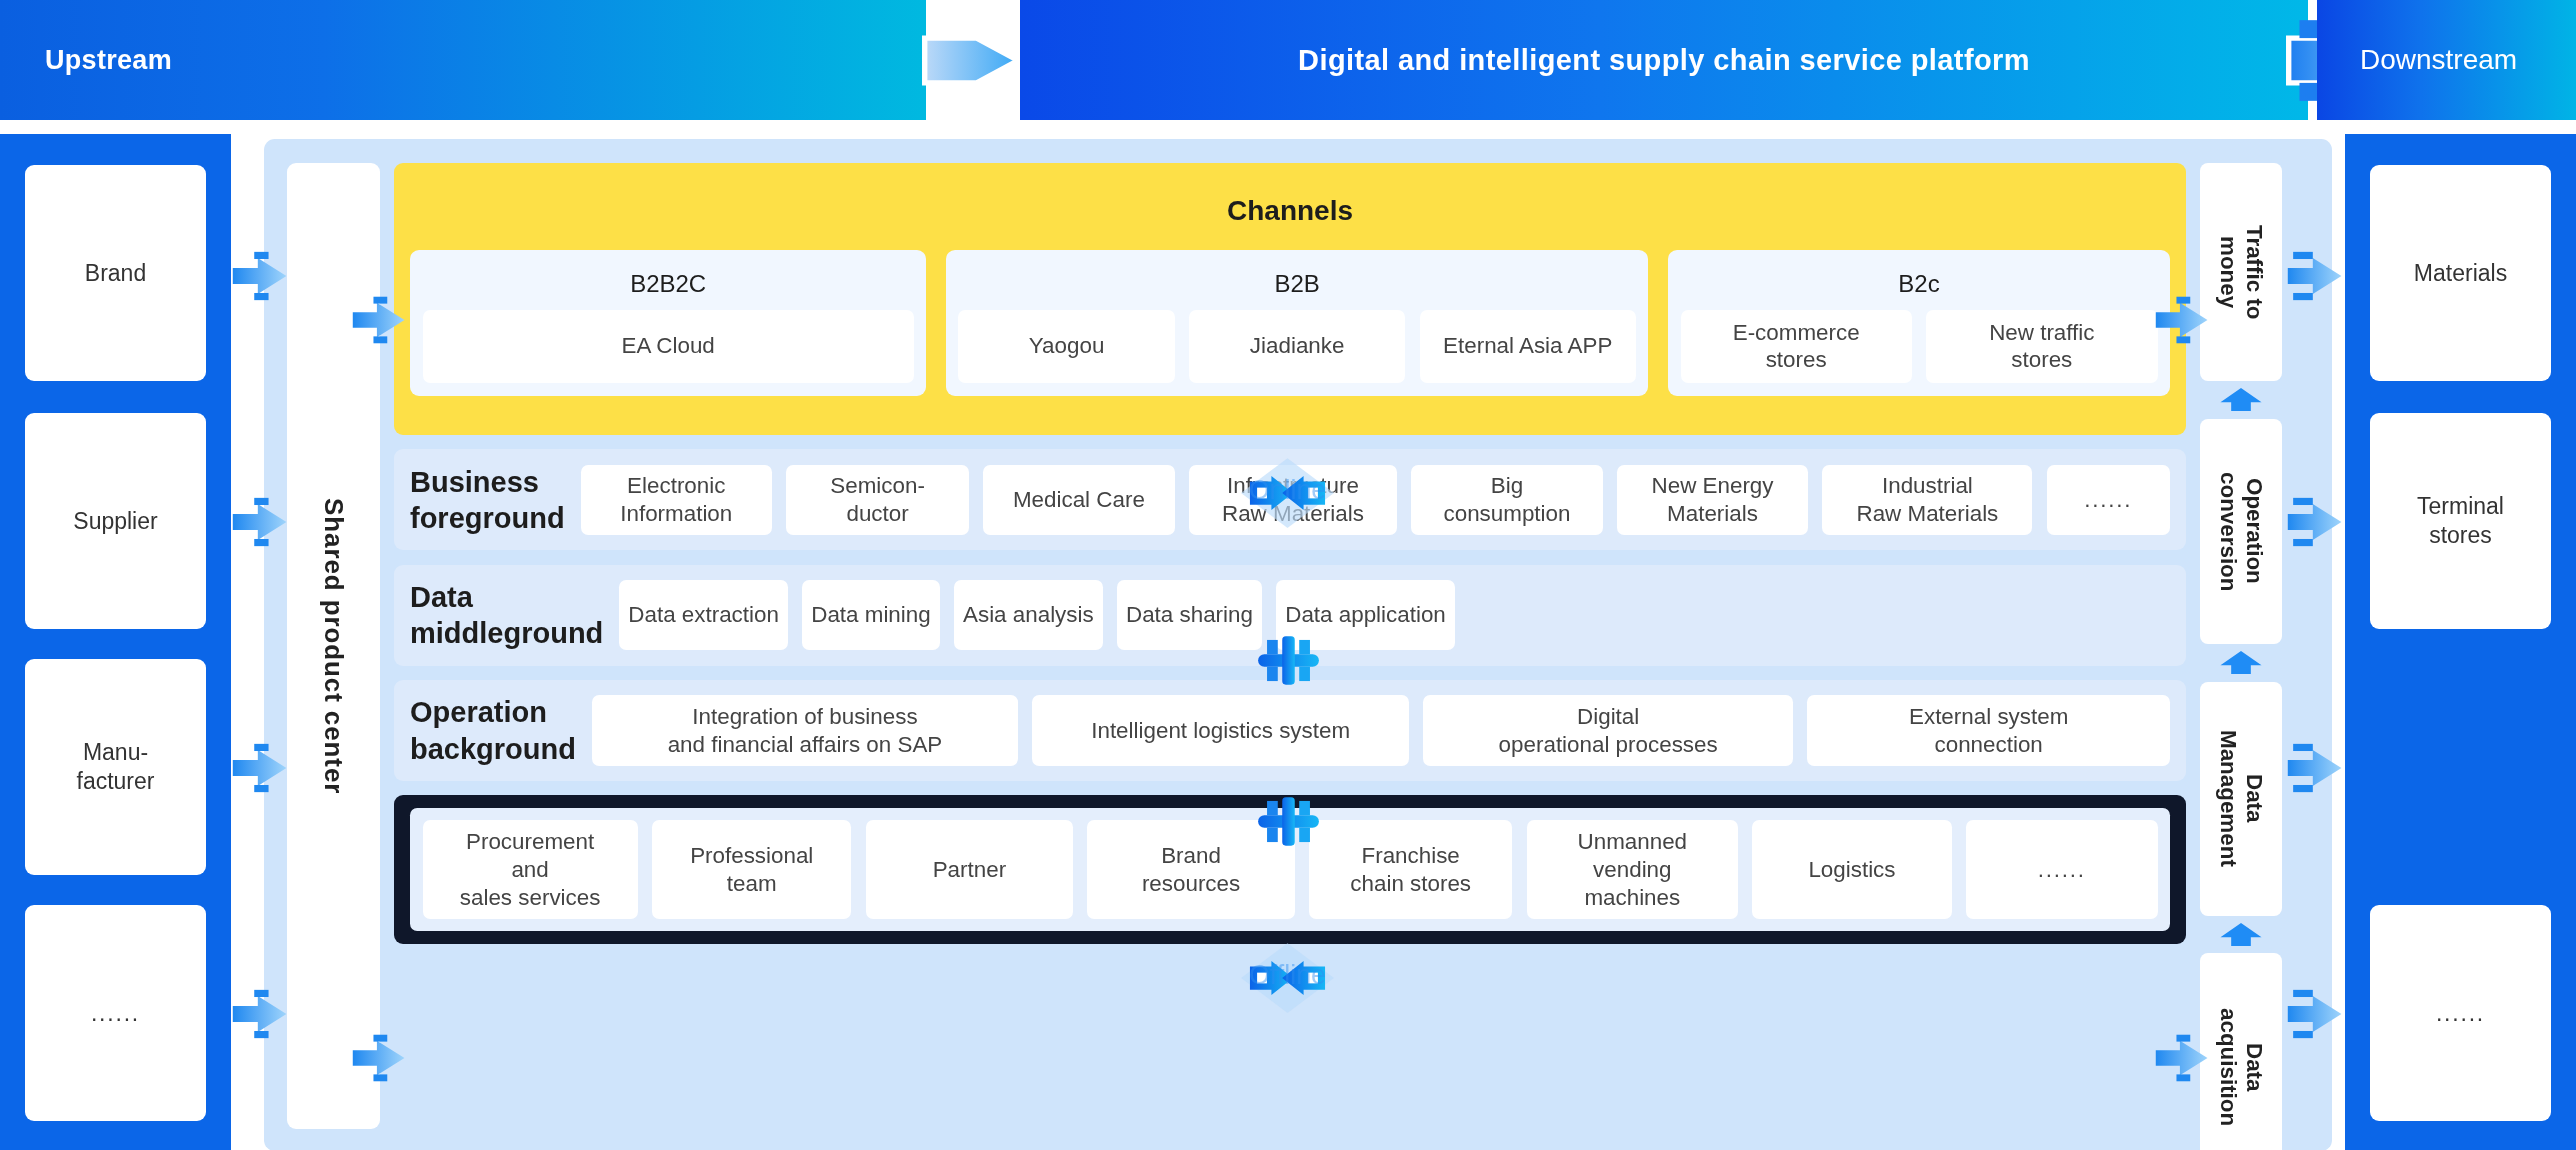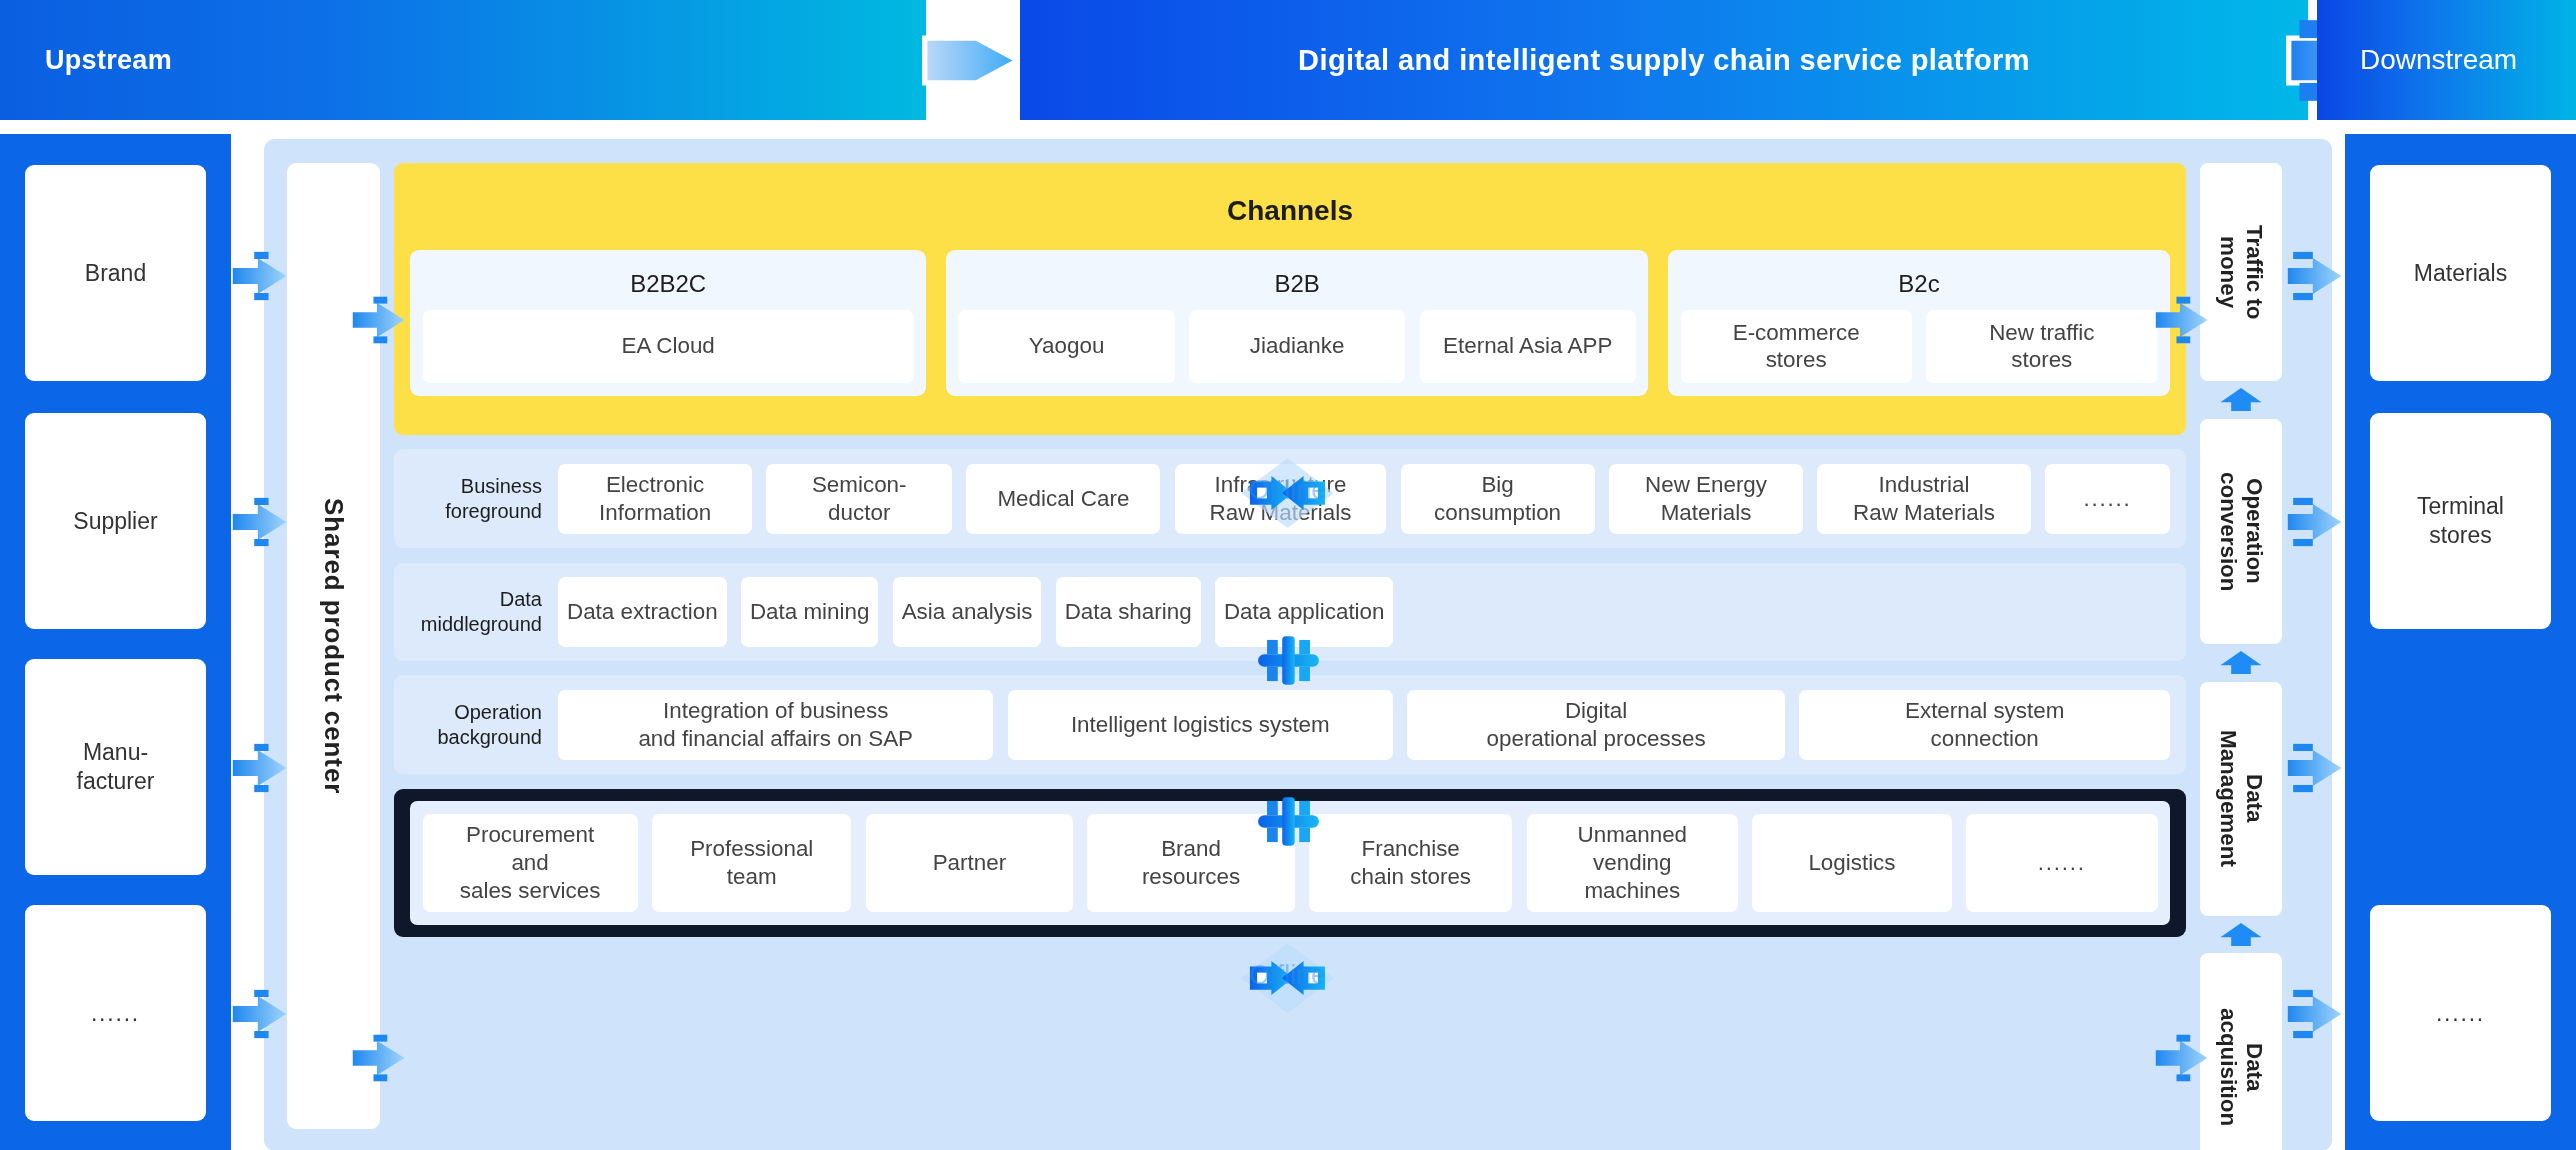--- a/index.html
+++ b/index.html
@@ -105,21 +105,21 @@
   .chan-item {
     flex: 1; background: #ffffff; border-radius: 7.2px; min-height: 73px;
     display: flex; align-items: center; justify-content: center;
     text-align: center; font-size: 22.4px; color: #444; line-height: 1.2;
     padding: 5.4px 7.2px;
   }
 
   
   .grp.row { display: flex; align-items: center; padding: 14.3px 16px; gap: 16px; }
   .row-label {
-    flex: 0 0 132px; text-align: right; font-size: 20px; font-weight: normal;
+    flex: 0 0 132px; text-align: left; font-size: 29px; font-weight: bold;
     color: #1d1d1d; line-height: 1.25;
   }
   .row-items { flex: 1; display: flex; gap: 14.3px; }
   .cell {
     background: #ffffff; border-radius: 7.2px;
     display: flex; align-items: center; justify-content: center;
     text-align: center; font-size: 22.4px; color: #444; line-height: 1.25;
     padding: 7.2px 9px;
   }
   .grp.biz .cell  { min-height: 66px; }

